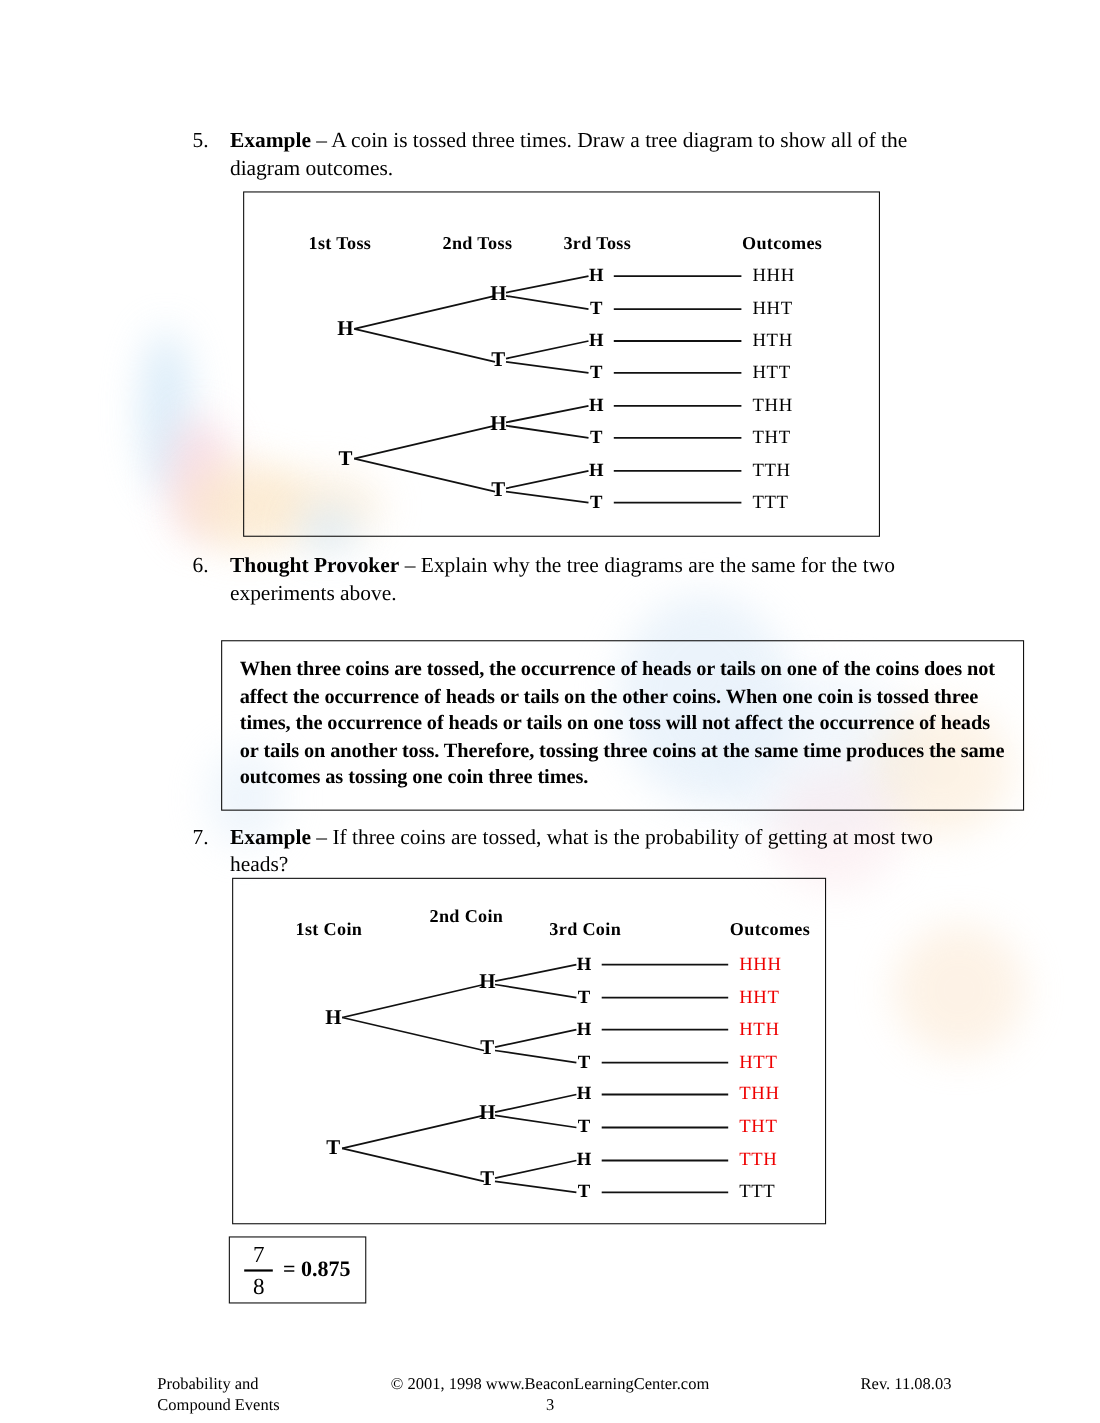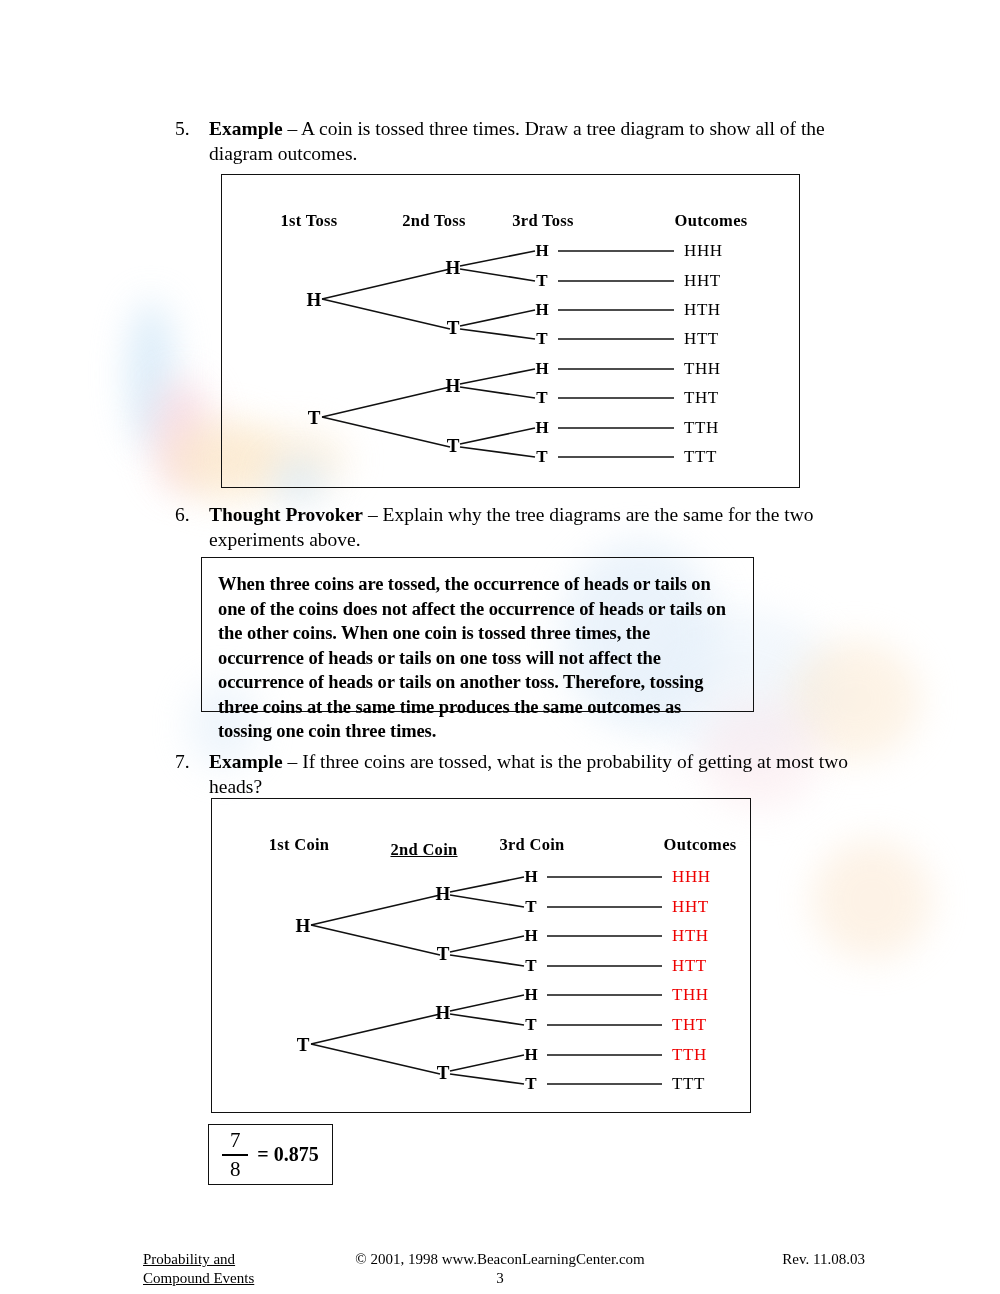--- a/index.html
+++ b/index.html
@@ -146,21 +146,20 @@
     left: 0;
     right: 0;
     bottom: 44px;
     font-size: 15px;
     line-height: 19px;
   }
   #footer-left {
     position: absolute;
     left: 143px;
     top: 0;
-    text-decoration: underline;
   }
   #footer-center {
     position: absolute;
     left: 0; right: 0;
     top: 0;
     text-align: center;
   }
   #footer-center .page-no { display: block; }
   #footer-right {
     position: absolute;
@@ -261,35 +260,35 @@
     <div class="outcome" style="left:462px; top:281px; color:#000000;">TTT</div>
   </div>
 
   <div class="numbered-item" style="left:175px; top:502px; width:650px;">
     <span class="num">6.</span>
     <span class="body">
       <b>Thought Provoker</b><span> – </span><span>Explain why the tree diagrams are the same for the two experiments above.</span>
     </span>
   </div>
 
-  <div id="answer-box" style="left:201px; top:557px; width:553px; height:155px;">
+  <div id="answer-box" style="left:201px; top:582px; width:730px; height:155px;">
     <div id="answer-text">When three coins are tossed, the occurrence of heads or tails on one of the coins does not affect the occurrence of heads or tails on the other coins. When one coin is tossed three times, the occurrence of heads or tails on one toss will not affect the occurrence of heads or tails on another toss. Therefore, tossing three coins at the same time produces the same outcomes as tossing one coin three times.</div>
   </div>
 
   <div class="numbered-item" style="left:175px; top:749px; width:690px;">
     <span class="num">7.</span>
     <span class="body">
       <b>Example</b><span> – </span><span>If three coins are tossed, what is the probability of getting at most two heads?</span>
     </span>
   </div>
 
   <div class="diagram-box" style="left:211px; top:798px; width:540px; height:315px;">
 
     <div class="col-header" style="left:87px;  top:36px;">1st Coin</div>
-    <div class="col-header" style="left:212px; top:41px;text-decoration:underline;">2nd Coin</div>
+    <div class="col-header" style="left:212px; top:24px;">2nd Coin</div>
     <div class="col-header" style="left:320px; top:36px;">3rd Coin</div>
     <div class="col-header" style="left:488px; top:36px;">Outcomes</div>
 
     <svg class="tree-lines" width="580" height="315" viewBox="0 0 580 315">
       <g stroke="#111111" stroke-width="1.6" fill="none">
 
         <path d="M99,126 L228,96"></path>
         <path d="M99,126 L228,156"></path>
 
         <path d="M99,245 L228,215"></path>

